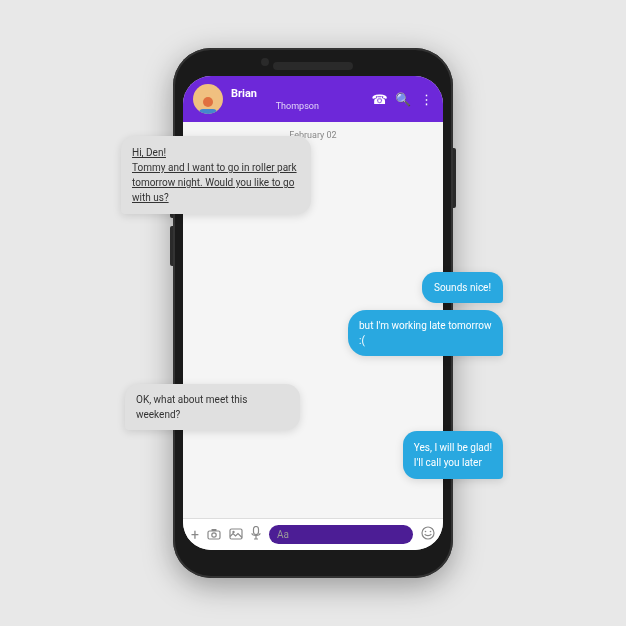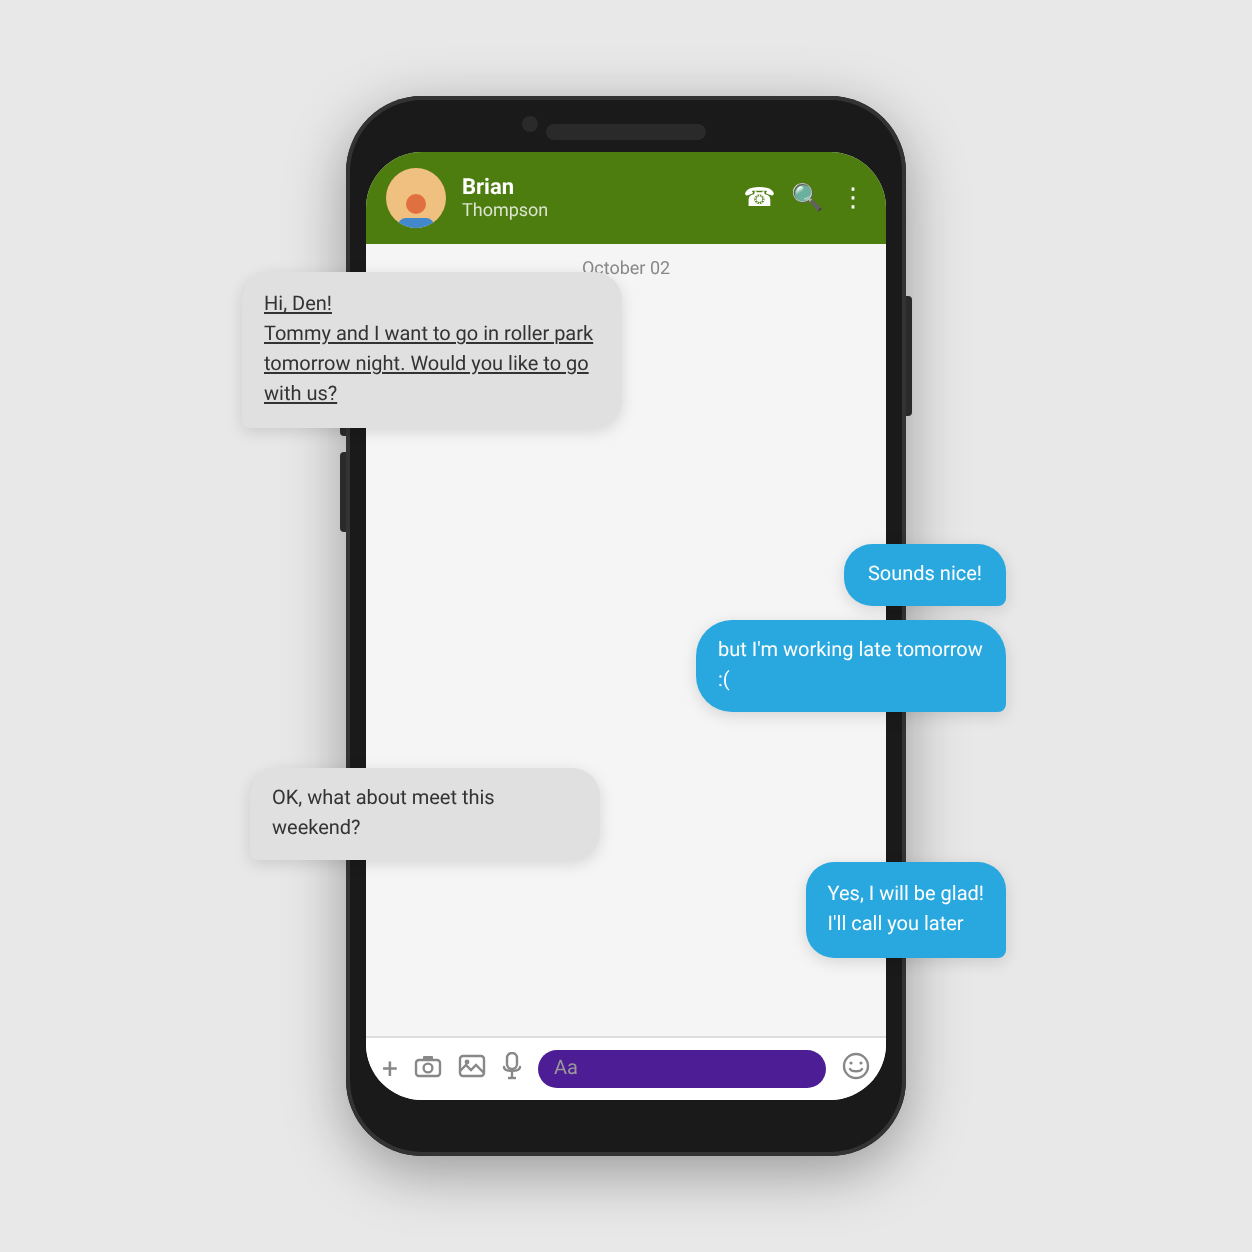--- a/index.html
+++ b/index.html
@@ -99,21 +99,21 @@
       bottom: 28px;
       background: #f0f0f0;
       border-radius: 28px;
       overflow: hidden;
       display: flex;
       flex-direction: column;
     }
 
     
     .chat-header {
-      background: #4d7c0f;
+      background: #6d28d9;
       padding: 8px 10px;
       display: flex;
       align-items: center;
       gap: 8px;
       flex-shrink: 0;
     }
 
     .avatar {
       width: 30px;
       height: 30px;
@@ -152,20 +152,21 @@
     }
     .contact-name {
       color: white;
       font-size: 11px;
       font-weight: bold;
       line-height: 1.2;
     }
     .contact-sub {
       color: rgba(255,255,255,0.8);
       font-size: 9px;
+      text-align: center;
     }
 
     .header-icons {
       display: flex;
       gap: 8px;
       color: white;
     }
     .header-icon {
       font-size: 13px;
       cursor: pointer;
@@ -287,21 +288,21 @@
         <div class="contact-sub">Thompson</div>
       </div>
       <div class="header-icons">
         <span class="header-icon">☎</span>
         <span class="header-icon">🔍</span>
         <span class="header-icon">⋮</span>
       </div>
     </div>
 
     <div class="chat-body">
-      <div class="date-label">October 02</div>
+      <div class="date-label">February 02</div>
 
       <div class="bubble-row received" style="margin-top:8px; visibility:hidden;">
         <div class="bubble received" style="font-size:10px;">placeholder</div>
       </div>
 
       <div class="bubble-row sent" style="margin-top: 60px; visibility:hidden;">
         <div class="bubble sent">placeholder</div>
       </div>
       <div class="bubble-row sent" style="visibility:hidden;">
         <div class="bubble sent">placeholder</div>

